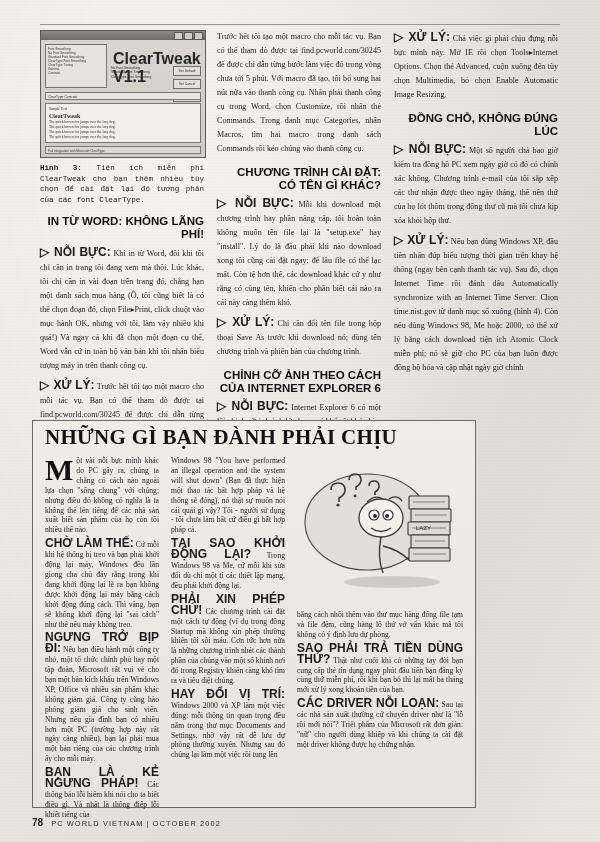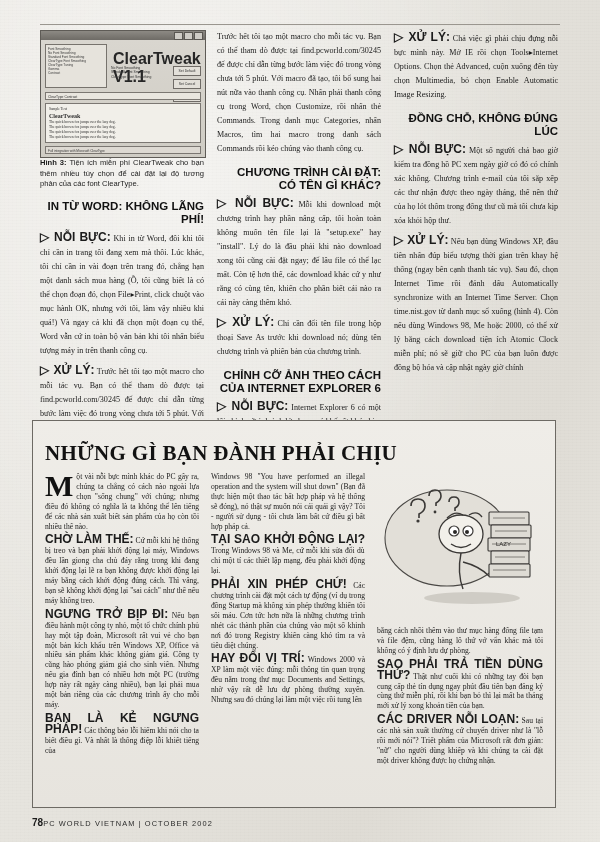--- a/index.html
+++ b/index.html
@@ -195,24 +195,25 @@
     border: 1px solid #6f6b66;
     background: #e3e0d9;
     font-size: 3.4px;
     text-align: center;
     line-height: 8px;
     color: #333;
     font-family: "Liberation Sans", sans-serif;
   }
 
   .caption {
-    font-family: Liberation Sans, sans-serif;
+    font-family: Liberation Mono, monospace;
     font-size: 7.6px;
     line-height: 10.5px;
     color: #1c1c1c;
+    margin-top: 5px;
     text-align: justify;
   }
   .caption b { font-weight: bold; }
 
   h2.sect {
     font-family: "Liberation Sans", sans-serif;
     font-weight: bold;
     font-size: 11.5px;
     line-height: 13px;
     margin: 10px 0 4px 0;
@@ -231,25 +232,25 @@
   p.body .lead {
     font-family: "Liberation Sans", sans-serif;
     font-weight: bold;
     font-size: 12px;
   }
 
   
   .feature {
     position: absolute;
     left: 32px; top: 420px;
-    width: 524px; height: 388px;
+    width: 444px; height: 388px;
     border: 1px solid #6d6a64;
     background: linear-gradient(#efedE8, #e7e4de);
     box-sizing: border-box;
-    padding: 20px 12px 8px 12px;
+    padding: 4px 12px 8px 12px;
   }
   .feature h1 {
     font-family: "Liberation Serif", serif;
     font-weight: bold;
     font-size: 21px;
     letter-spacing: .3px;
     margin: 0 0 6px 0;
     color: #121212;
   }
   .feature .fcols {
@@ -289,20 +290,21 @@
   }
   .cartoon svg { display: block; }
 
   
   .footer {
     position: absolute;
     left: 32px; bottom: 14px;
     width: 536px;
     display: flex;
     align-items: baseline;
+    gap: 8px;
   }
   .footer .pagenum {
     font-family: "Liberation Sans", sans-serif;
     font-weight: bold;
     font-size: 10px;
     color: #1a1a1a;
   }
   .footer .mag {
     font-family: "Liberation Sans", sans-serif;
     font-size: 7.4px;

